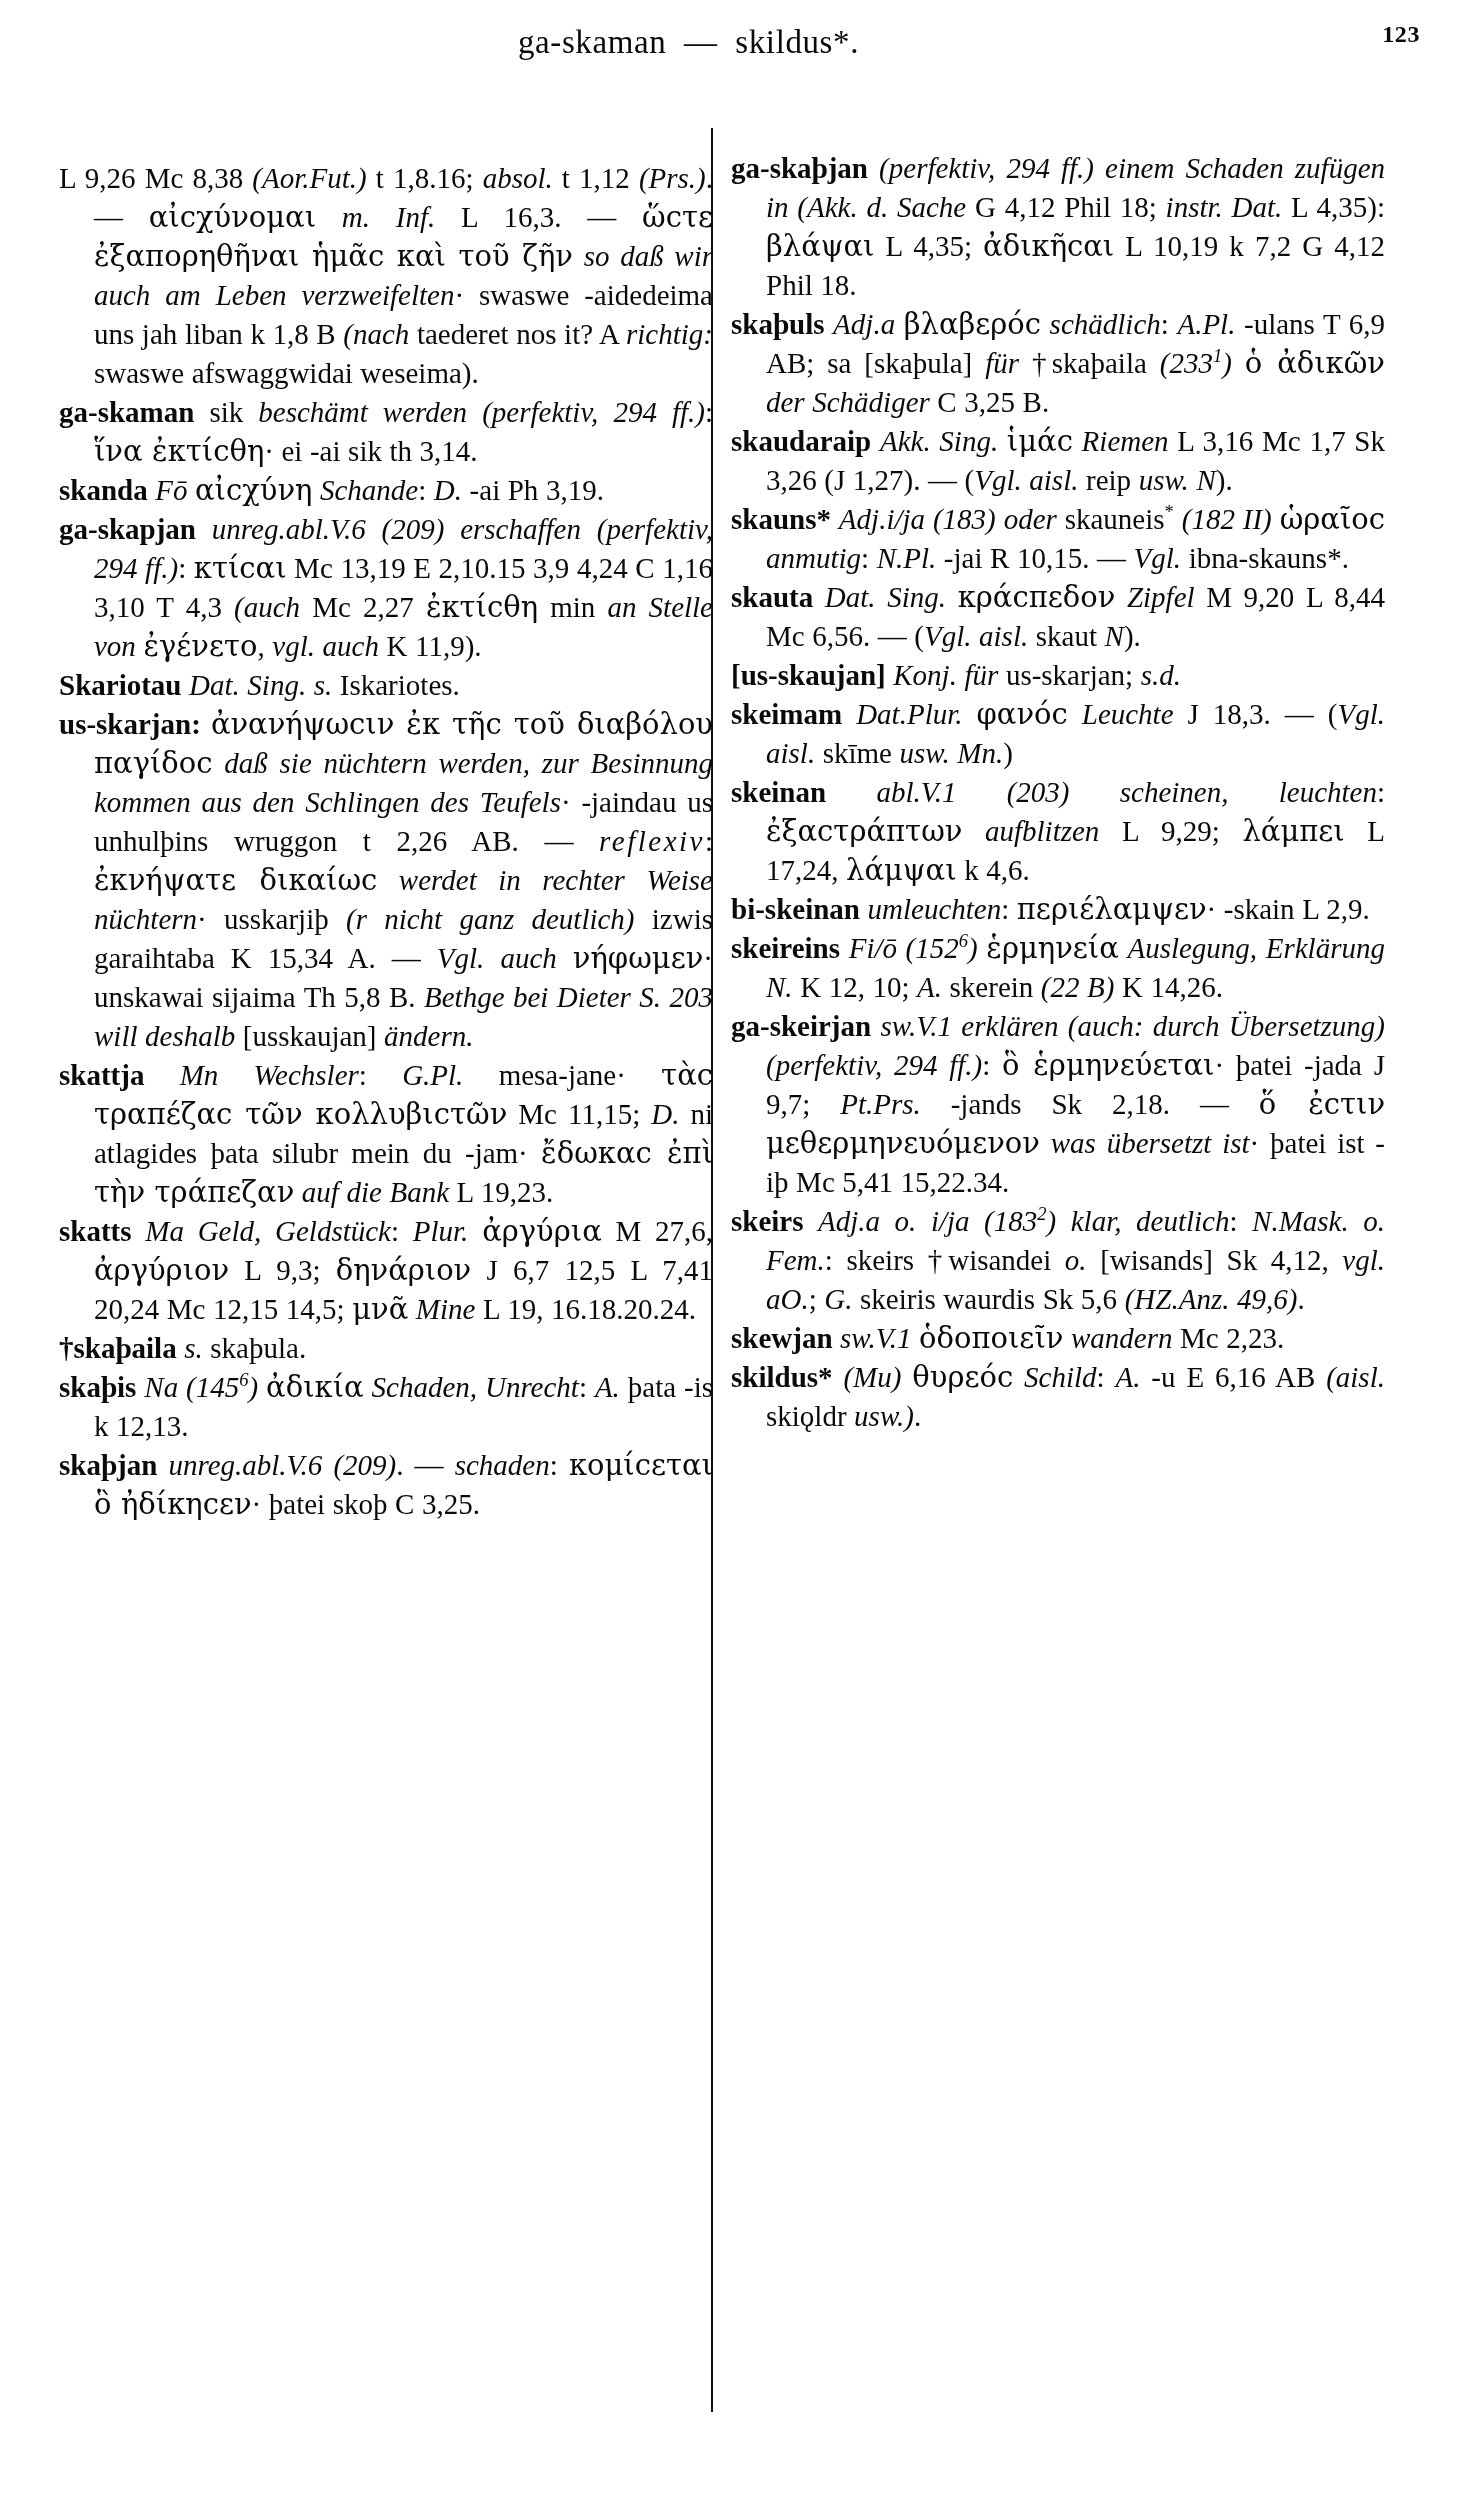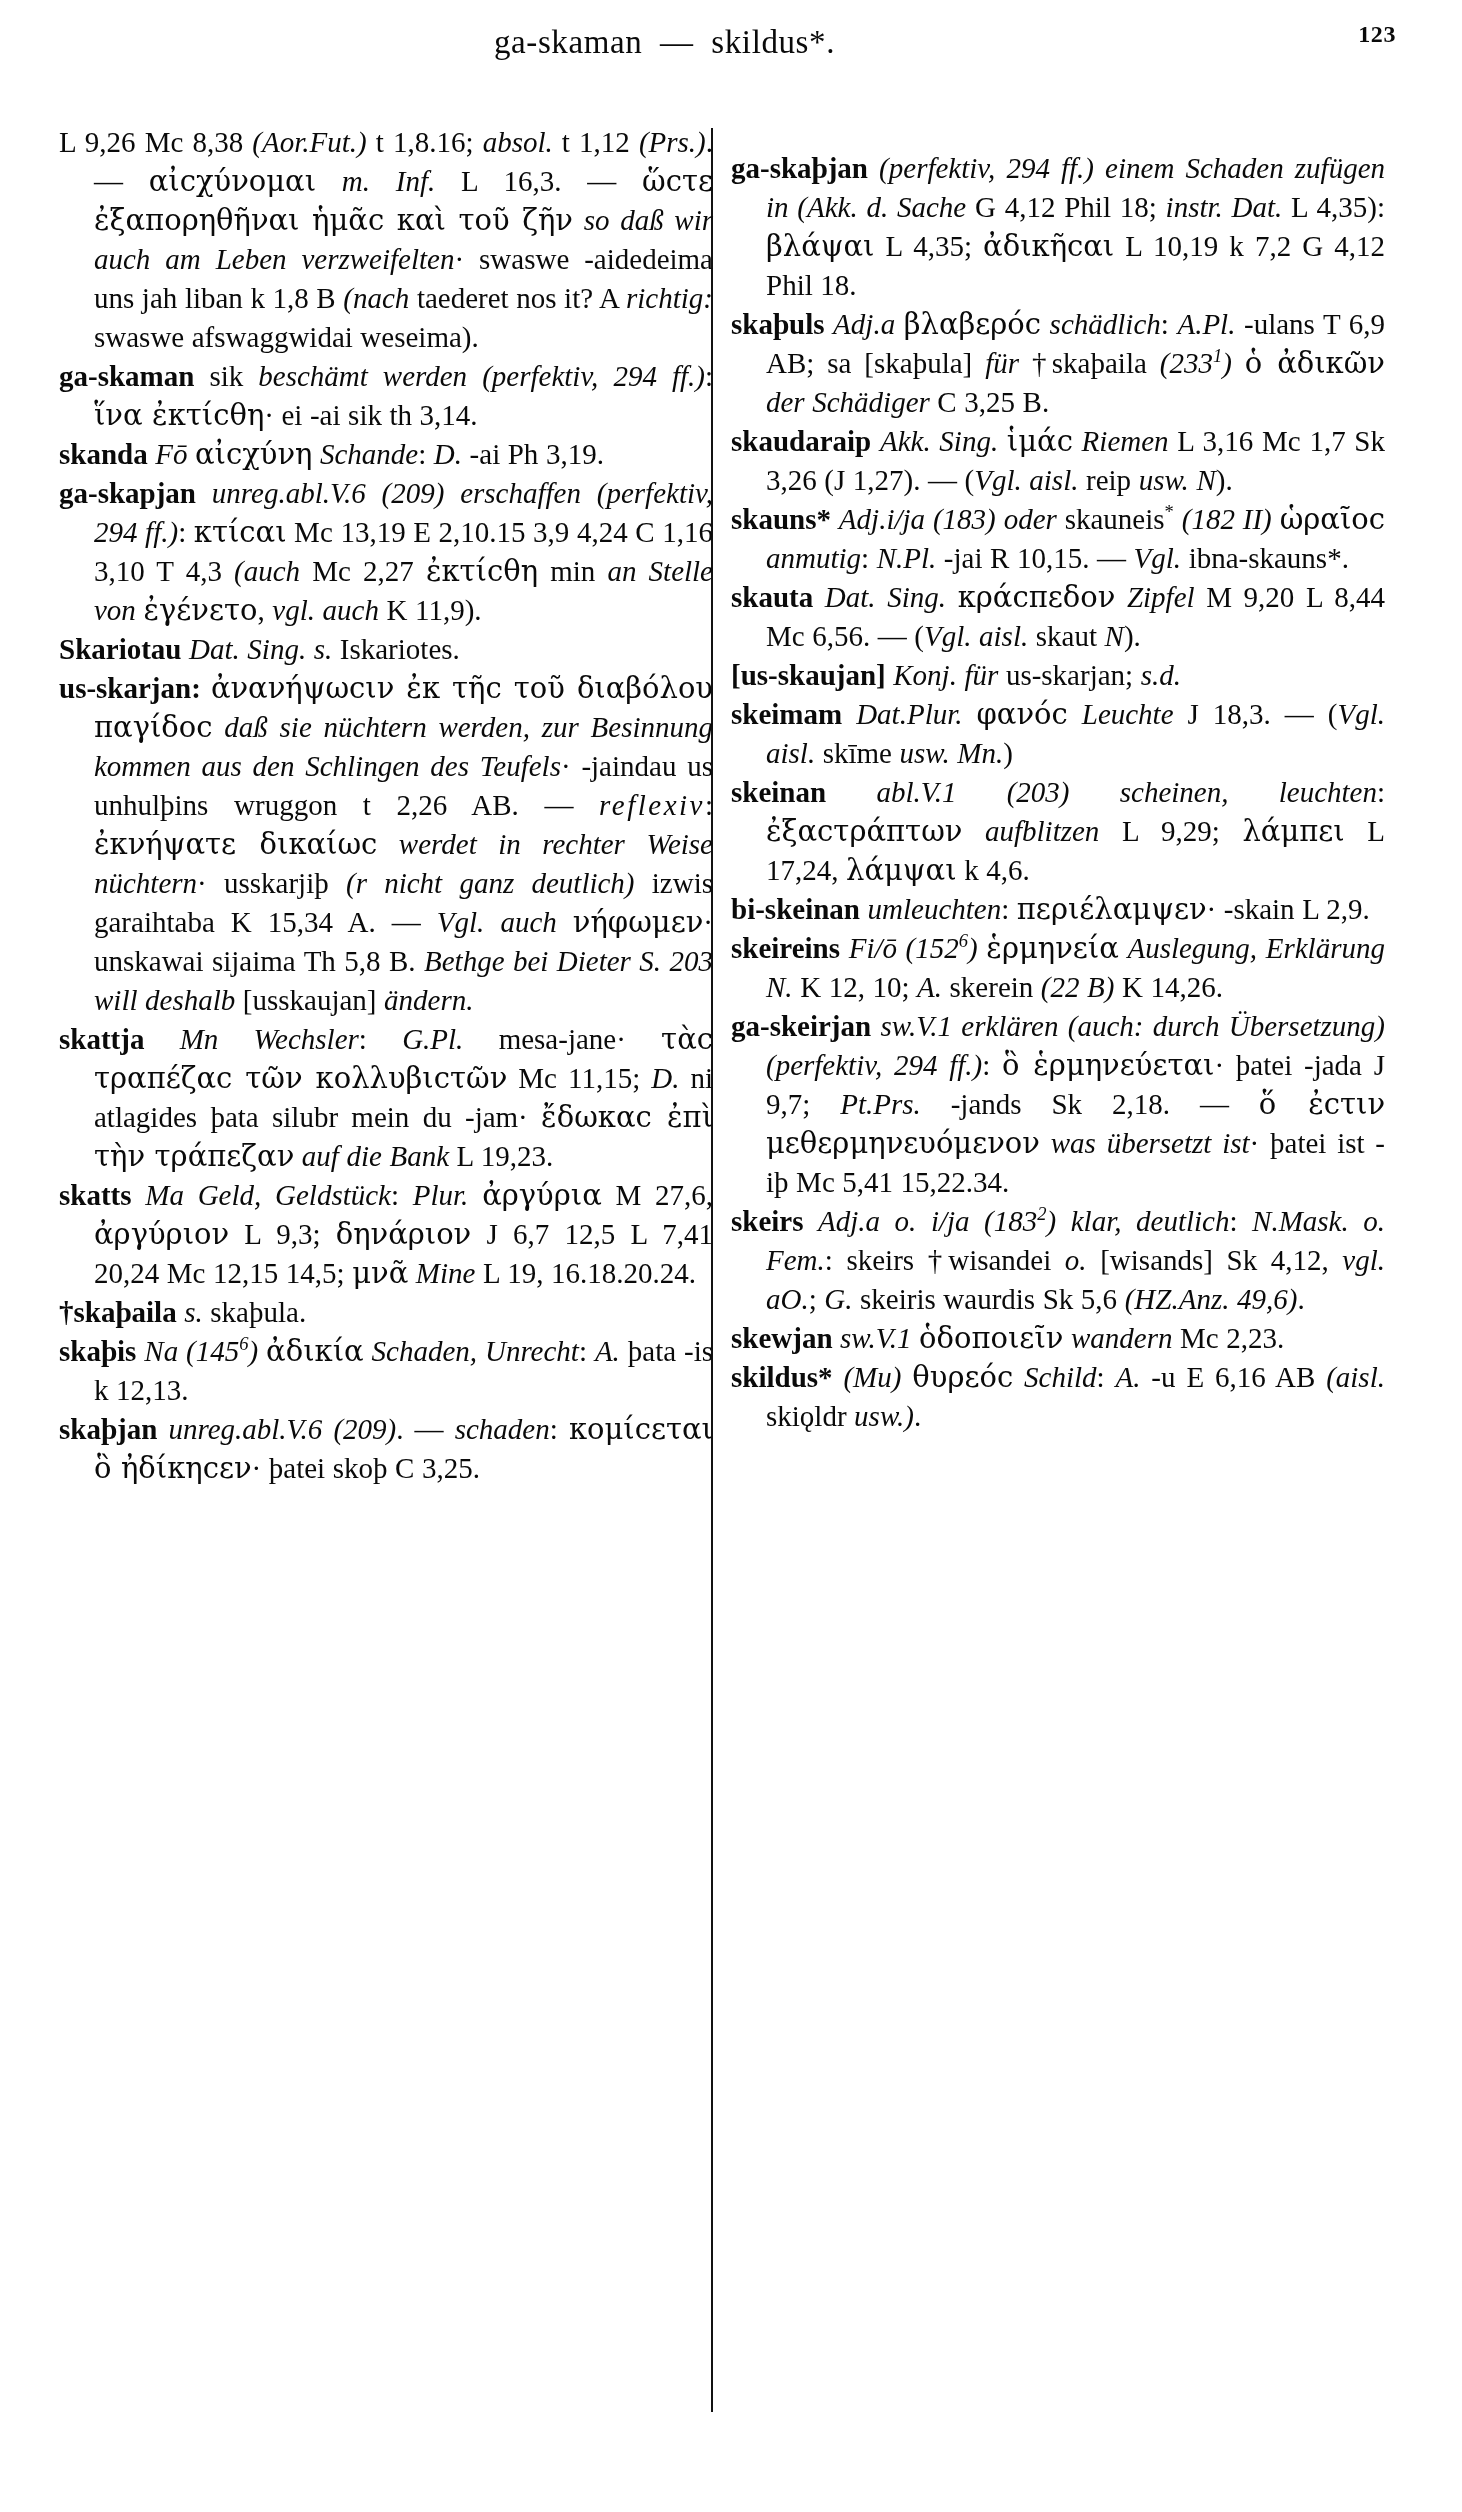--- a/index.html
+++ b/index.html
@@ -18,21 +18,21 @@
   .page {
     position: absolute;
     left: 0; top: 0;
     width: 1463px;
     height: 2512px;
   }
 
   
   .runhead {
     position: absolute;
-    left: 44px;
+    left: 68px;
     top: 23.5px;
     width: 1352px;
     height: 56px;
   }
   .runhead-title {
     position: absolute;
     left: 0; top: 0;
     width: 1241px;
     text-align: center;
     font-size: 33px;
@@ -54,21 +54,21 @@
     left: 0;
     top: 123px;
     width: 1463px;
     height: 2389px;
   }
   .col {
     position: absolute;
     top: 0;
     width: 654px;
   }
-  .col-left  { left: 59px; }
+  .col-left  { left: 59px; margin-top: 36px; }
   .col-right { left: 731px; margin-top: 26px; }
 
   .rule {
     position: absolute;
     left: 711px;
     top: 128px;
     width: 1.9px;
     height: 2284px;
     background: #111;
   }

